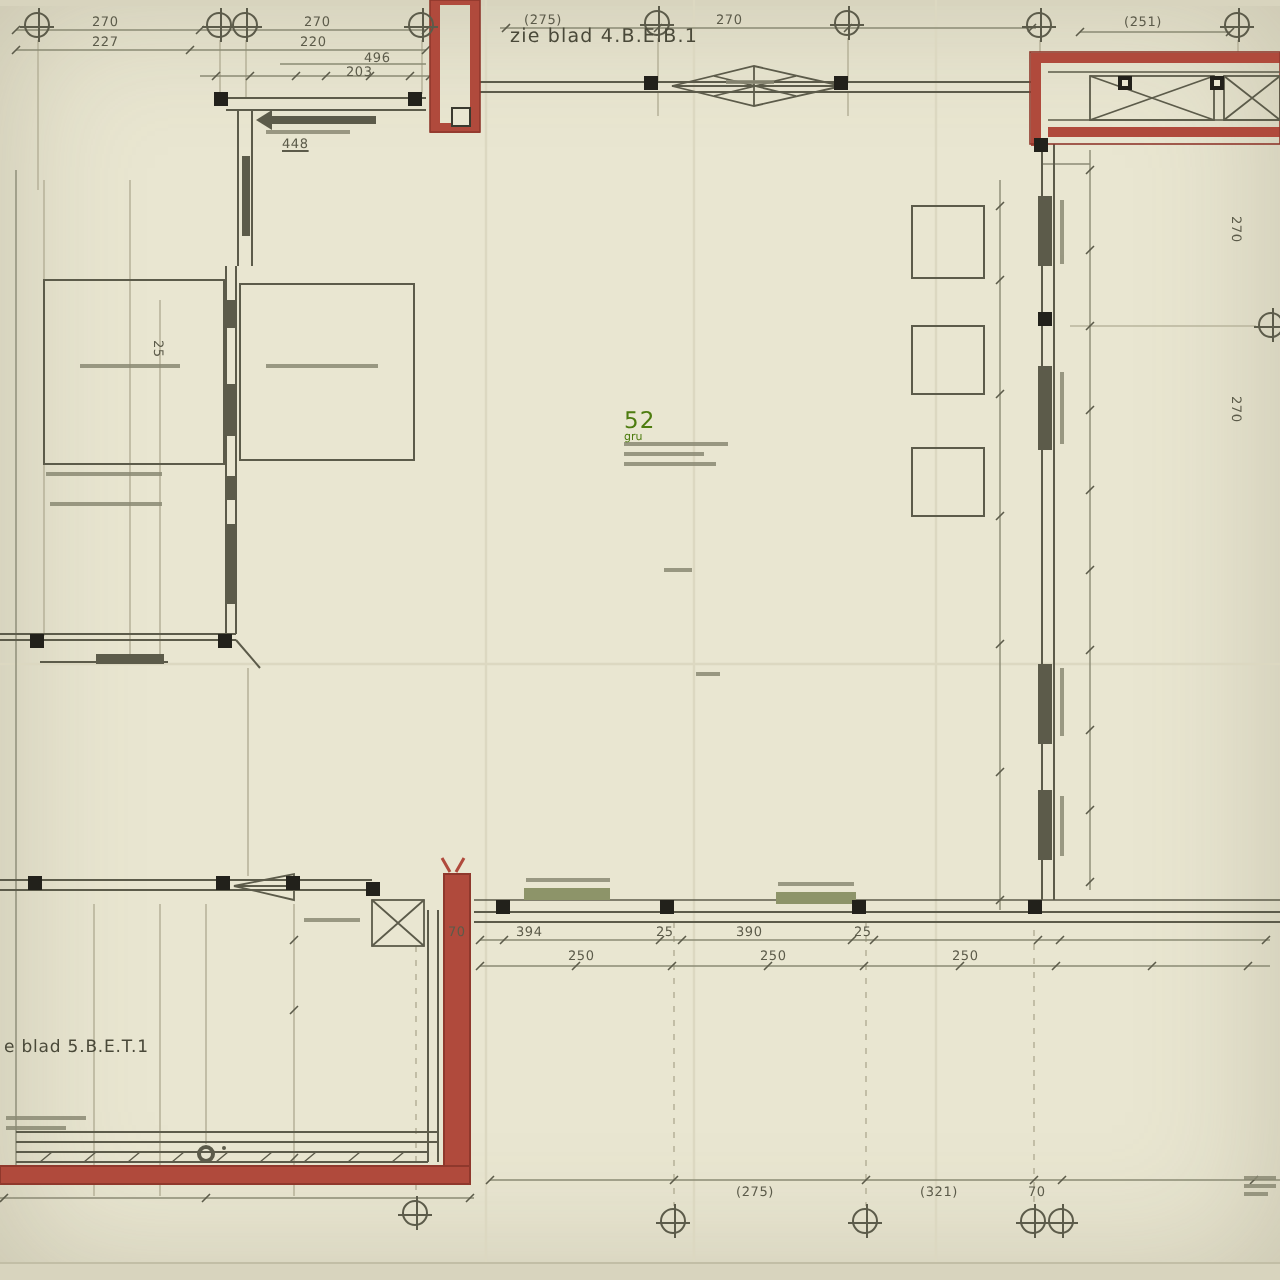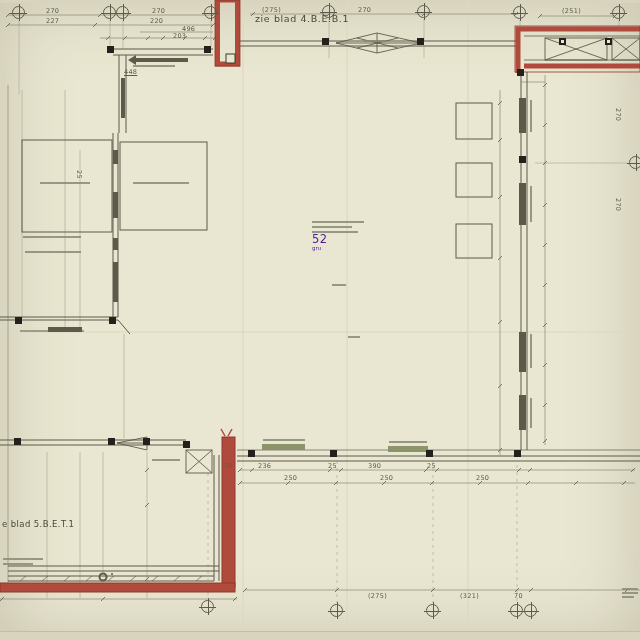--- a/index.html
+++ b/index.html
@@ -16,21 +16,21 @@
   .dim{position:absolute;font-size:6.5px;line-height:8px;color:var(--ink);letter-spacing:.3px;
        white-space:nowrap;transform-origin:left top;}
   .col{position:absolute;width:7px;height:7px;background:#22211b;}
   .gm{position:absolute;width:13px;height:13px;border:1px solid var(--ink);border-radius:50%;
       margin:-7px 0 0 -7px;background:transparent;}
   .gm::before{content:"";position:absolute;left:-3px;right:-3px;top:50%;border-top:1px solid var(--ink);}
   .gm::after{content:"";position:absolute;top:-3px;bottom:-3px;left:50%;border-left:1px solid var(--ink);}
   .ref{position:absolute;color:#4a4939;white-space:nowrap;}
   #ref-top{left:255px;top:13px;font-size:9.5px;letter-spacing:.6px;}
   #ref-bottom{left:2px;top:519px;font-size:8.5px;letter-spacing:.4px;}
-  #room-label{position:absolute;left:312px;top:203px;color:#4c1d95;margin-top:29px;}
+  #room-label{position:absolute;left:312px;top:203px;color:#4d7c0f;}
   #room-number{font-size:11.5px;letter-spacing:.5px;}
   #room-tag{font-size:5.5px;margin-top:-1px;}
   .edge-top{position:absolute;left:0;top:0;width:640px;height:3px;background:var(--paper-edge);}
   .edge-bottom{position:absolute;left:0;top:631px;width:640px;height:9px;background:var(--paper-edge);
                border-top:1px solid #c2bea6;}
 </style>
 </head>
 <body>
 
 <div id="sheet">
@@ -225,26 +225,26 @@
 
   <div class="dim" style="left: 46px; top: 7px;">270</div>
       <div class="dim" style="left: 46px; top: 17px;">227</div>
       <div class="dim" style="left: 152px; top: 7px;">270</div>
       <div class="dim" style="left: 150px; top: 17px;">220</div>
       <div class="dim" style="left: 182px; top: 25px;">496</div>
       <div class="dim" style="left: 126px; top: 32px; margin-left: 47px;">203</div>
       <div class="dim" style="left: 262px; top: 6px;">(275)</div>
       <div class="dim" style="left: 358px; top: 6px;">270</div>
       <div class="dim" style="left: 562px; top: 7px;">(251)</div>
-      <div class="dim" style="left: 124px; top: 68px; text-decoration: underline;">448</div>
+      <div class="dim" style="left: 141px; top: 68px; text-decoration: underline;">448</div>
       <div class="dim" style="left: 622px; top: 108px; transform: rotate(90deg);">270</div>
       <div class="dim" style="left: 622px; top: 198px; transform: rotate(90deg);">270</div>
       <div class="dim" style="left: 83px; top: 170px; transform: rotate(90deg);">25</div>
       <div class="dim" style="left: 224px; top: 462px;">70</div>
-      <div class="dim" style="left: 258px; top: 462px;">236</div>
+      <div class="dim" style="left: 258px; top: 462px;">394</div>
       <div class="dim" style="left: 328px; top: 462px;">25</div>
       <div class="dim" style="left: 368px; top: 462px;">390</div>
       <div class="dim" style="left: 427px; top: 462px;">25</div>
       <div class="dim" style="left: 284px; top: 474px;">250</div>
       <div class="dim" style="left: 380px; top: 474px;">250</div>
       <div class="dim" style="left: 476px; top: 474px;">250</div>
       <div class="dim" style="left: 368px; top: 592px;">(275)</div>
       <div class="dim" style="left: 460px; top: 592px;">(321)</div>
       <div class="dim" style="left: 514px; top: 592px;">70</div>
     </div>

